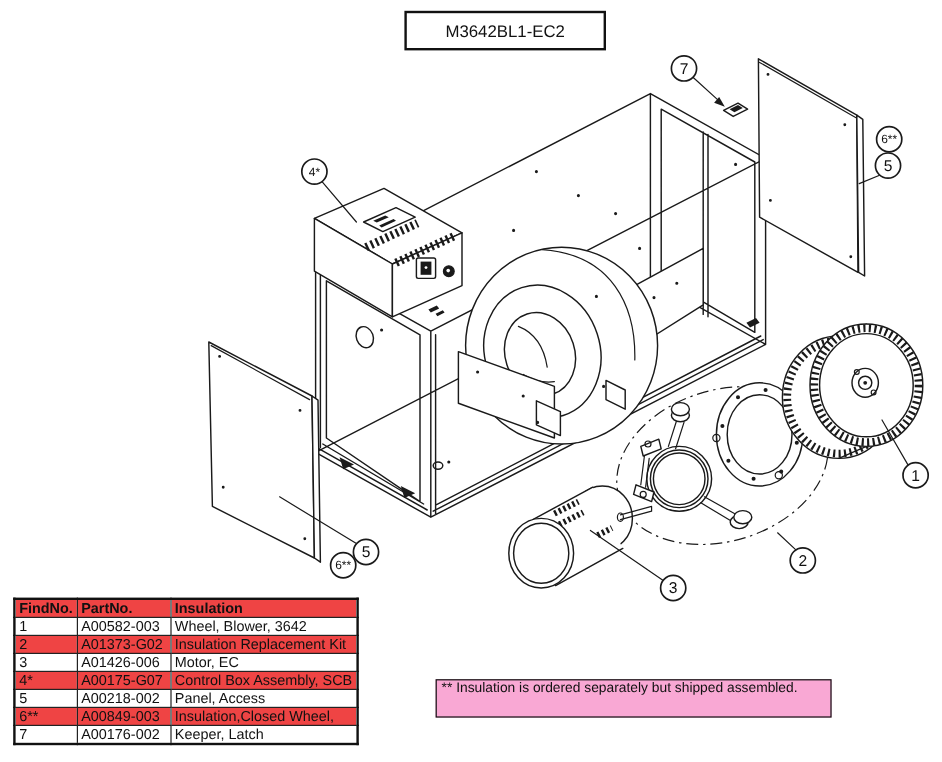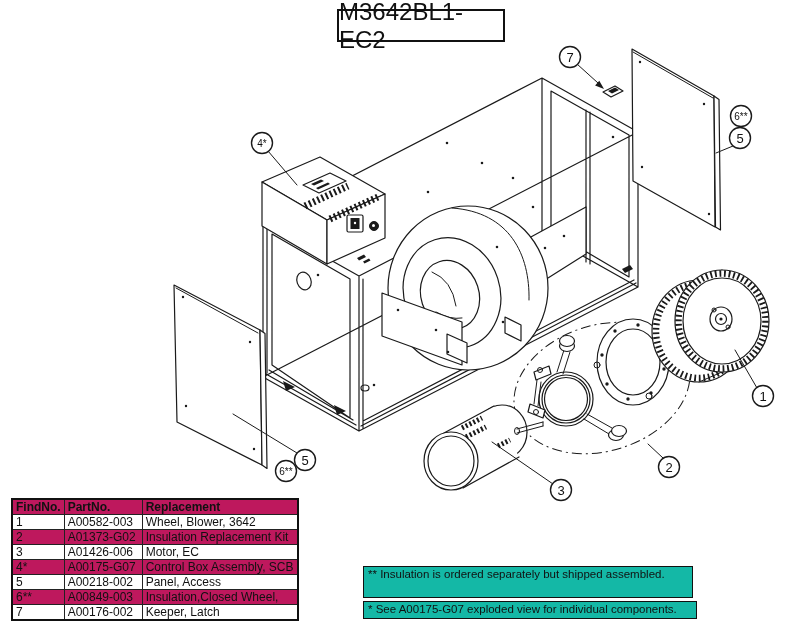--- a/index.html
+++ b/index.html
@@ -13,31 +13,31 @@
   .fd{fill:#1a1a1a;stroke:none;}
   .dash{fill:none;stroke:#1a1a1a;stroke-width:1;stroke-dasharray:10 4 2 4;}
   .bladeband{fill:none;stroke:#1a1a1a;stroke-width:6.5;stroke-dasharray:1.8 2.8;}
   .stripe{fill:none;stroke:#1a1a1a;stroke-width:7;stroke-dasharray:2 2.6;}
   .stripe2{fill:none;stroke:#1a1a1a;stroke-width:5;stroke-dasharray:2 2.2;}
   .co-circle{fill:#fff;stroke:#1a1a1a;stroke-width:1.4;}
   .co-text{font-family:"Liberation Sans",sans-serif;font-size:13px;fill:#111;text-anchor:middle;}
   .co-text-sm{font-family:"Liberation Sans",sans-serif;font-size:10px;fill:#111;text-anchor:middle;}
   
   .title-box{position:absolute;left:337px;top:9px;width:164px;height:29px;border:2px solid #111;
-             display:flex;align-items:center;justify-content:center;font-size:24px;background:#fff;}
+             display:flex;align-items:center;justify-content:center;font-size:14px;background:#fff;}
   
   .parts-table{position:absolute;left:11px;top:498px;border-collapse:collapse;background:#fff;
                font-size:12px;border:2px solid #111;table-layout:fixed;}
   .parts-table th,.parts-table td{border:1px solid #222;padding:0 3px;height:14px;line-height:14px;
                overflow:hidden;white-space:nowrap;text-align:left;}
   .parts-table th{font-weight:bold;}
   .c1{width:49px;}.c2{width:78px;}.c3{width:151px;}
-  .shaded{background:#be185d;margin-left:40px;}
+  .shaded{background:#ef4444;margin-left:40px;}
   
-  .note{position:absolute;border:1px solid #111;background:#14b8a6;font-size:11.5px;line-height:15px;
+  .note{position:absolute;border:1px solid #111;background:#f9a8d4;font-size:11.5px;line-height:15px;
         padding:0 4px;white-space:nowrap;}
   .note1{left:363px;top:566px;width:320px;height:30px;}
   .note2{left:363px;top:601px;width:324px;height:16px;}
 </style>
 </head>
 <body>
 
 <div class="stage">
 
 <svg width="785" height="635" viewBox="0 0 785 635">
@@ -243,21 +243,21 @@
   <table class="parts-table">
     <colgroup>
         <col class="c1">
         <col class="c2">
         <col class="c3">
       </colgroup>
     <thead>
       <tr class="shaded">
         <th>FindNo.</th>
         <th>PartNo.</th>
-        <th>Replacement</th>
+        <th>Insulation</th>
       </tr>
     </thead>
     <tbody>
       <tr>
         <td>1</td>
         <td>A00582-003</td>
         <td>Wheel, Blower, 3642</td>
       </tr>
       <tr class="shaded">
         <td>2</td>
@@ -288,17 +288,14 @@
         <td>7</td>
         <td>A00176-002</td>
         <td>Keeper, Latch</td>
       </tr>
     </tbody>
   </table>
 
   <div class="note note1">
     <div>** Insulation is ordered separately but shipped assembled.</div>
   </div>
-  <div class="note note2">
-    <span>* See A00175-G07 exploded view for individual components.</span>
-  </div>
 
 </div>
 
 </body></html>

